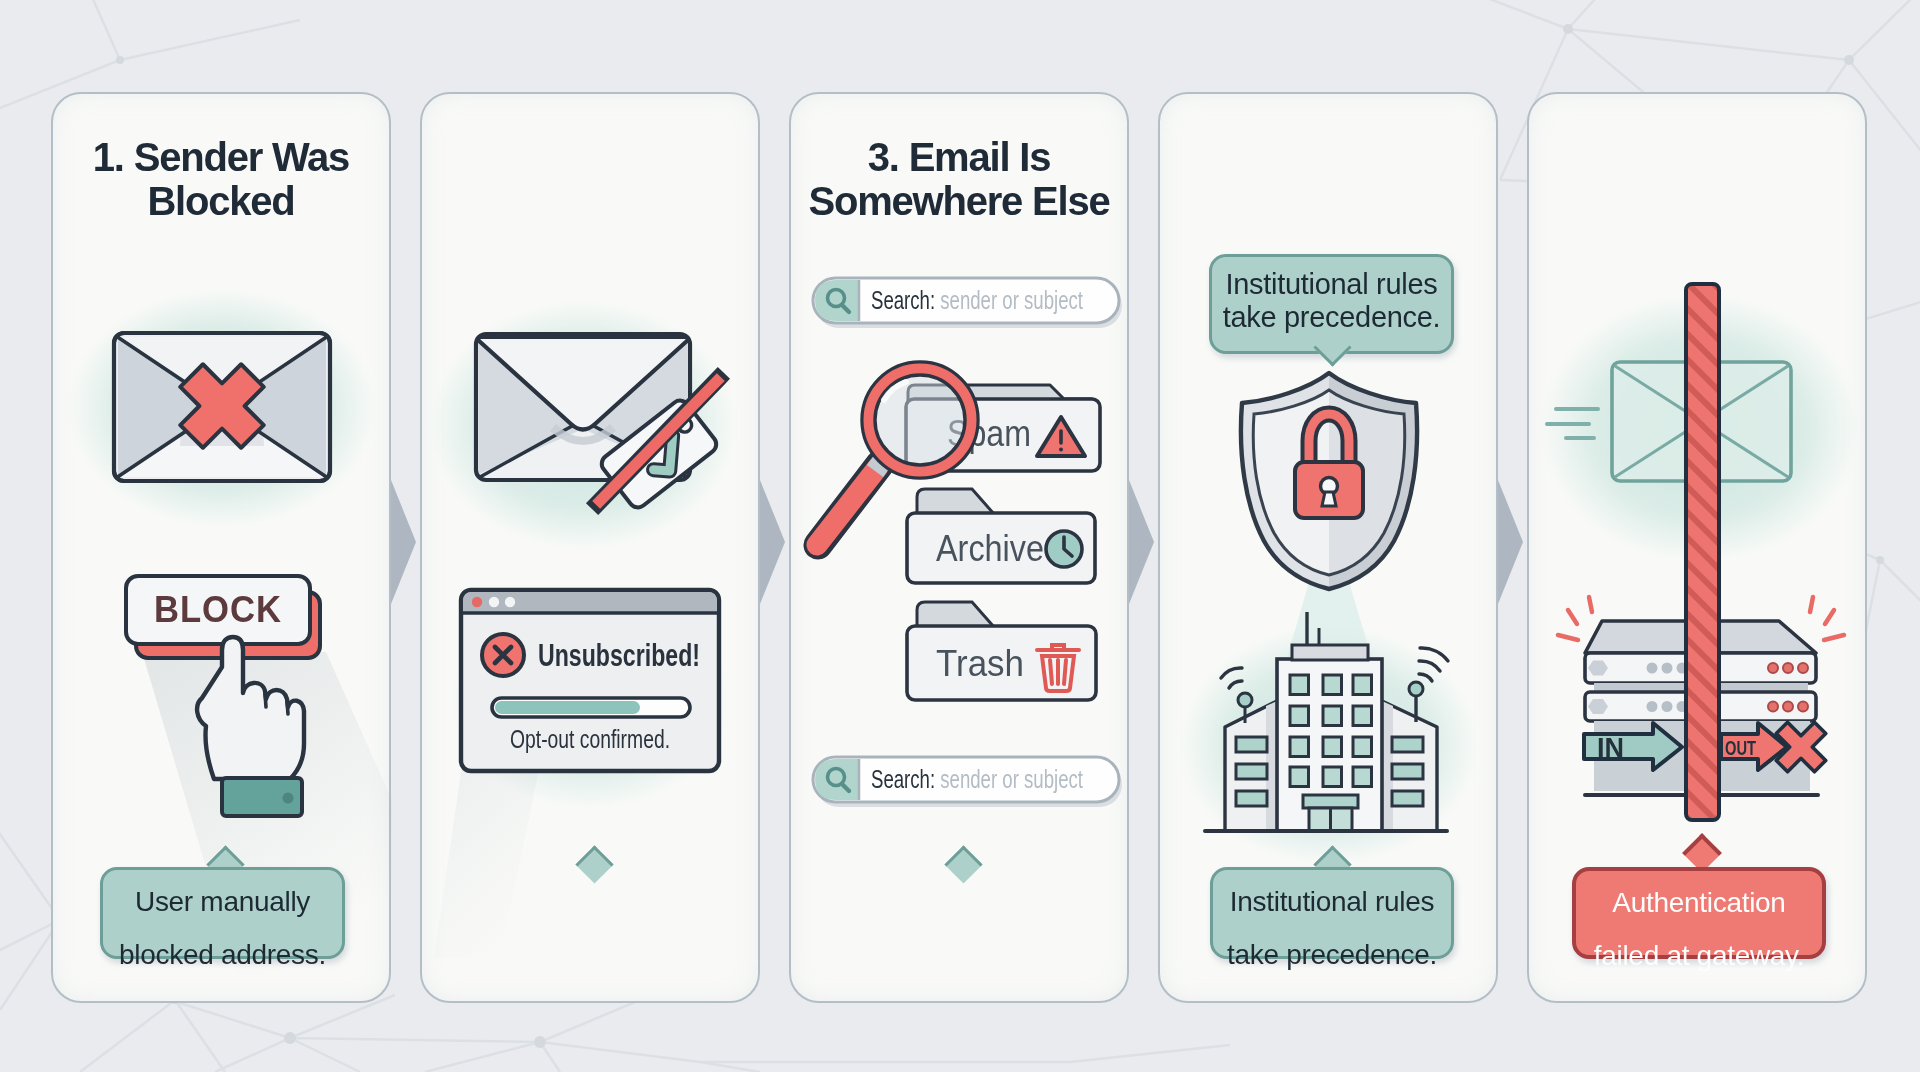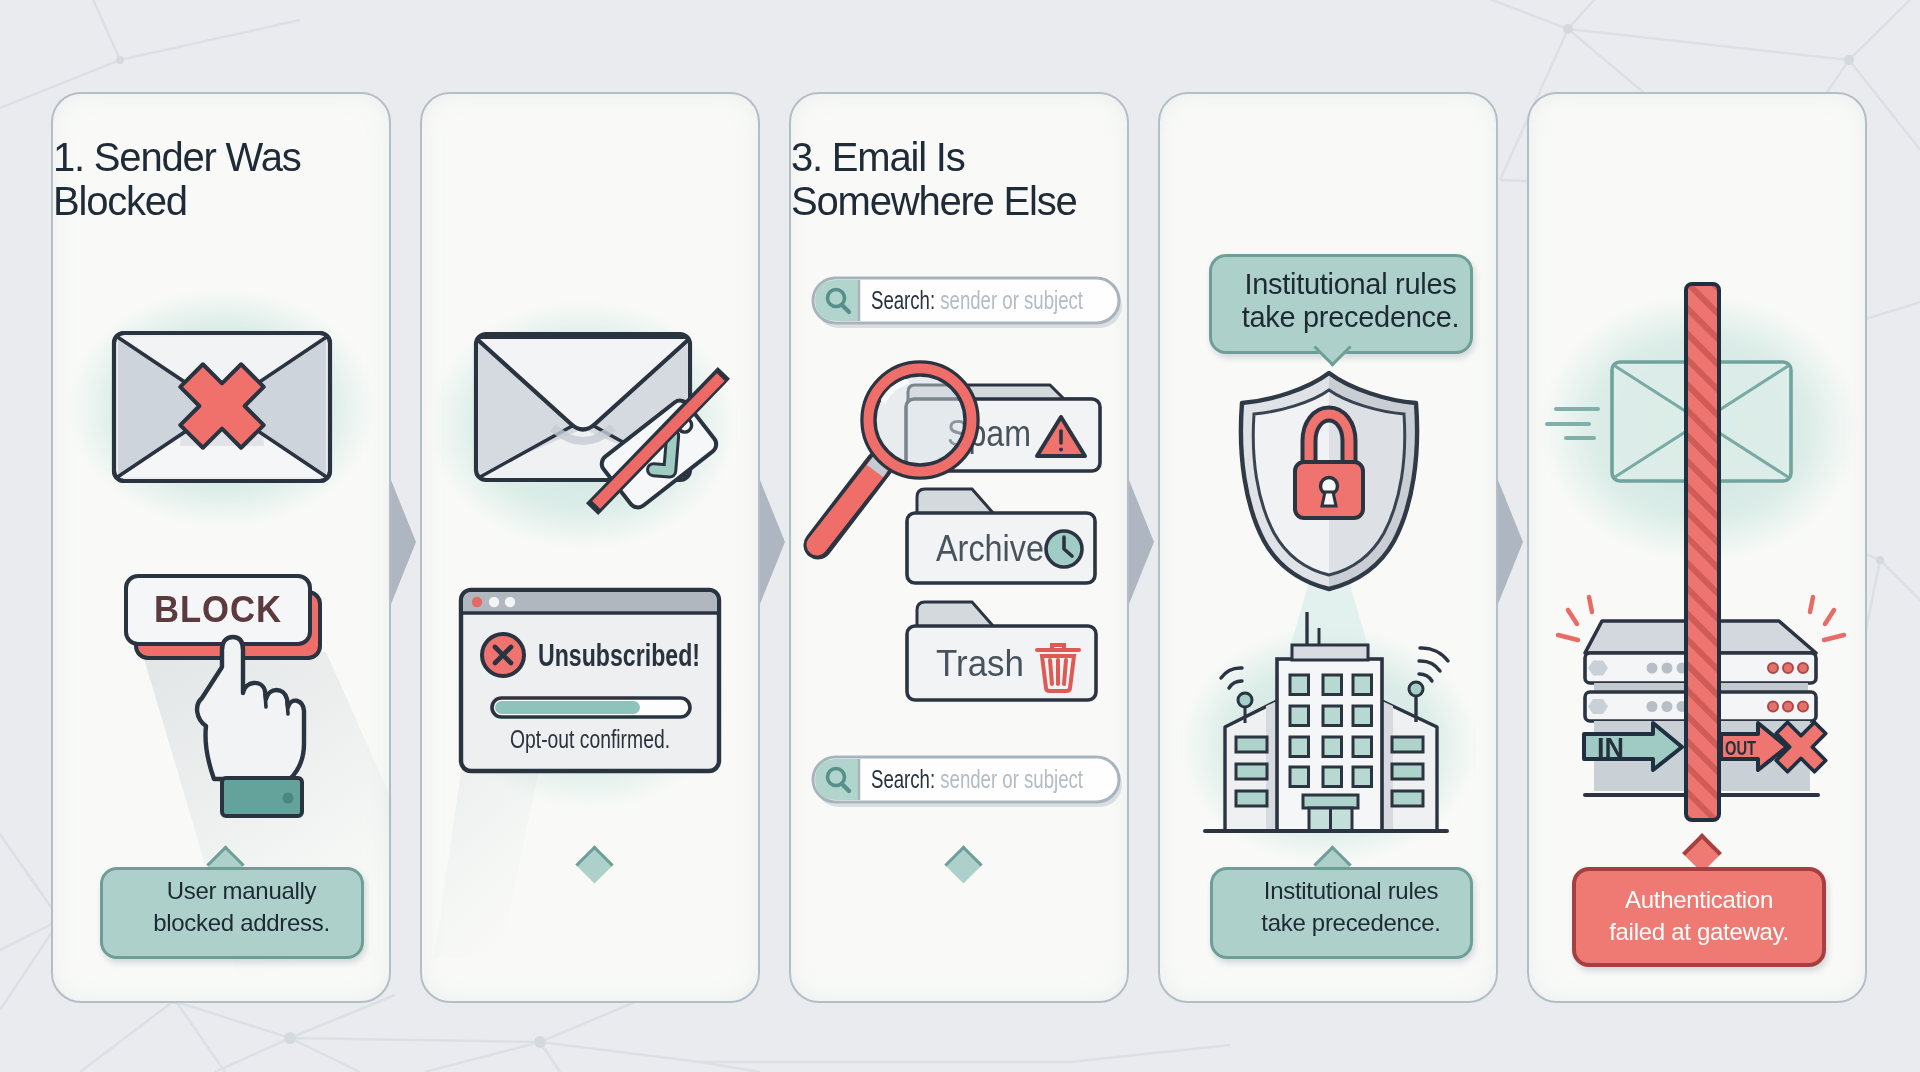--- a/index.html
+++ b/index.html
@@ -1,26 +1,26 @@
 <!DOCTYPE html>
 <html><head>
 <meta charset="utf-8">
 <style>
   html,body{margin:0;padding:0;}
   body{width:1920px;height:1072px;position:relative;overflow:hidden;
        background:#e9ebee;font-family:"Liberation Sans",sans-serif;}
   .card{position:absolute;top:92px;width:336px;height:907px;background:#f9faf8;
         border:2.5px solid #b3bec7;border-radius:30px;
         box-shadow:inset 0 0 24px rgba(150,163,176,.13);}
-  .title{position:absolute;top:41px;left:0;width:100%;text-align:left;
-         font-size:40px;font-weight:normal;color:#202b38;line-height:44px;
+  .title{position:absolute;top:41px;left:0;width:100%;text-align:center;
+         font-size:40px;font-weight:bold;color:#202b38;line-height:44px;
          letter-spacing:-1.2px;}
   .callout{position:absolute;border-radius:17px;text-align:center;box-shadow:2px 4px 6px rgba(140,152,165,.35);
-           font-size:24px;line-height:32px;color:#1d2a34;letter-spacing:-.3px;}
-  .callout.teal{background:#aed0ca;border:3px solid #6d9e97;padding-left:19px;}
+           font-size:28px;line-height:53px;color:#1d2a34;letter-spacing:-.3px;}
+  .callout.teal{background:#aed0ca;border:3px solid #6d9e97;}
   .ptr{position:absolute;width:24px;height:24px;transform:rotate(45deg);}
   .ptr.teal{background:#aed0ca;border-left:3px solid #6d9e97;border-top:3px solid #6d9e97;}
   .chev{position:absolute;width:25px;height:124px;background:#aeb7c1;
         clip-path:polygon(0 0,100% 50%,0 100%);}
   svg{position:absolute;overflow:visible;}
   .icons{left:-2.5px;top:-2.5px;}
 </style>
 </head>
 <body>
 
@@ -338,14 +338,14 @@
     <path d="M1584 734 L1653 734 L1653 723 L1682 747 L1653 770 L1653 759 L1584 759 Z" fill="#9fcbc4" stroke="#203040" stroke-width="4" stroke-linejoin="round"></path>
     <text x="1597" y="757" font-size="27" font-weight="bold" fill="#24303c">IN</text>
     <path d="M1721 734 L1758 734 L1758 723 L1787 747 L1758 770 L1758 759 L1721 759 Z" fill="#ef7570" stroke="#203040" stroke-width="4" stroke-linejoin="round"></path>
     <text x="1725" y="755" font-size="21" font-weight="bold" fill="#24303c" textLength="31" lengthAdjust="spacingAndGlyphs">OUT</text>
     <g transform="translate(1801,747) rotate(45)">
       <path d="M-27 -8 H-8 V-27 H8 V-8 H27 V8 H8 V27 H-8 V8 H-27 Z" fill="#ef7570" stroke="#203040" stroke-width="3.6" stroke-linejoin="round"></path>
     </g>
     <rect x="1686" y="284" width="33" height="536" rx="6" fill="url(#stripes)" stroke="#203040" stroke-width="4"></rect>
   </svg>
   <div class="ptr" style="left:159px;top:745px;background:#ee7a73;border-left:4px solid #a63f41;border-top:4px solid #a63f41"></div>
-  <div class="callout" style="left:43px;top:773px;width:246px;height:79px;padding-top:13px;background:#ee7a73;border:4px solid #a63f41;color:#fdfdfd">Authentication<br>failed at gateway.</div>
+  <div class="callout" style="left:43px;top:773px;width:246px;height:79px;padding-top:5px;background:#ee7a73;border:4px solid #a63f41;color:#fdfdfd">Authentication<br>failed at gateway.</div>
 </div>
 
 </body></html>

